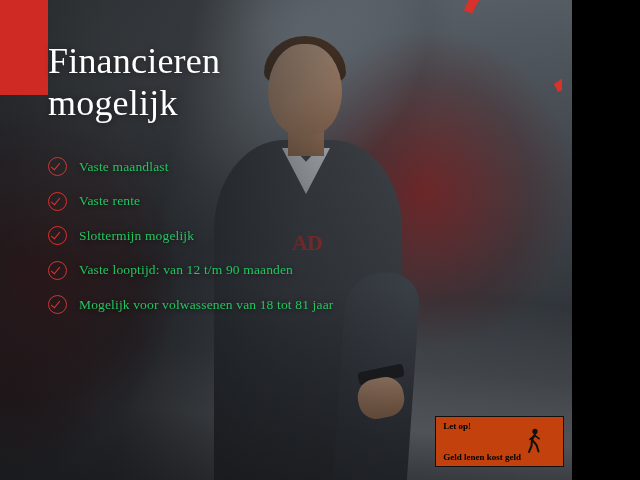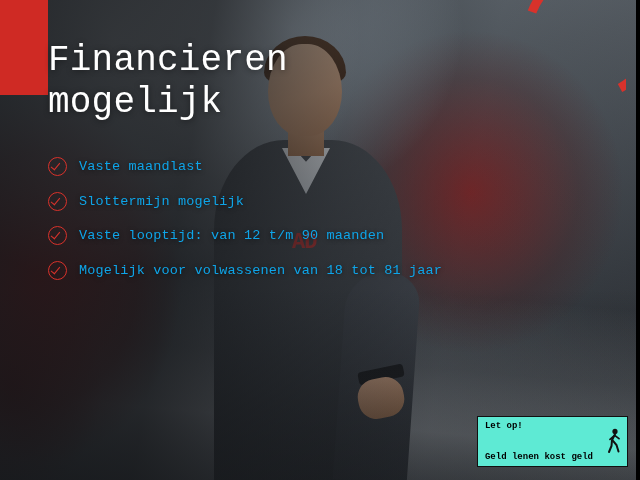--- a/index.html
+++ b/index.html
@@ -2,24 +2,24 @@
 <html><head>
 <meta charset="utf-8">
 <style>
   html, body {
     margin: 0;
     padding: 0;
     background: #000;
   }
   #stage {
     position: relative;
-    width: 636px;
+    width: 572px;
     height: 480px;
     overflow: hidden;
-    font-family: Liberation Mono, monospace;
+    font-family: Liberation Serif, serif;
     background: #2b2f33;
   }
 
   
   .photo {
     position: absolute;
     inset: 0;
     background:
       
       radial-gradient(circle at 18% 8%, rgba(214,222,228,0.85) 0%, rgba(214,222,228,0) 36%),
@@ -126,34 +126,34 @@
   }
   .check::after {
     content: "";
     position: absolute; left: 4.2px; top: 3.4px;
     width: 4.4px; height: 7.6px;
     border-right: 1.7px solid #d8322b;
     border-bottom: 1.7px solid #d8322b;
     transform: rotate(40deg);
   }
   .bullet-label {
-    color: #0ea5e9;
+    color: #22c55e;
     font-size: 13.5px;
     letter-spacing: .15px;
     text-shadow: 0 1px 4px rgba(0,0,0,.5);
     white-space: nowrap;
   }
 
   
   .warn {
     position: absolute; right: 8px; bottom: 13px;
-    background: #5eead4;
+    background: #c2410c;
     border: 1px solid #111;
-    padding: 4px 6px 4px 7px;
-    display: flex; align-items: center; gap: 14px;
+    padding: 4px 22px 4px 7px;
+    display: flex; align-items: center; gap: 6px;
     line-height: 1.12;
   }
   .warn-text { color: #000; font-size: 9px; font-weight: 700; }
   .warn-text .l1 { display: block; }
   .warn-text .l2 { display: block; margin-top: 21px; }
   .walker { width: 14px; height: 26px; flex: 0 0 14px; }
 </style>
 </head>
 <body>
 
@@ -183,20 +183,24 @@
 
   <div class="headline">
     <div>Financieren</div>
     <div>mogelijk</div>
   </div>
 
   <div class="bullets">
     <div class="bullet">
       <span class="check"></span>
       <span class="bullet-label">Vaste maandlast</span>
+    </div>
+    <div class="bullet">
+      <span class="check"></span>
+      <span class="bullet-label">Vaste rente</span>
     </div>
     <div class="bullet">
       <span class="check"></span>
       <span class="bullet-label">Slottermijn mogelijk</span>
     </div>
     <div class="bullet">
       <span class="check"></span>
       <span class="bullet-label">Vaste looptijd: van 12 t/m 90 maanden</span>
     </div>
     <div class="bullet">

